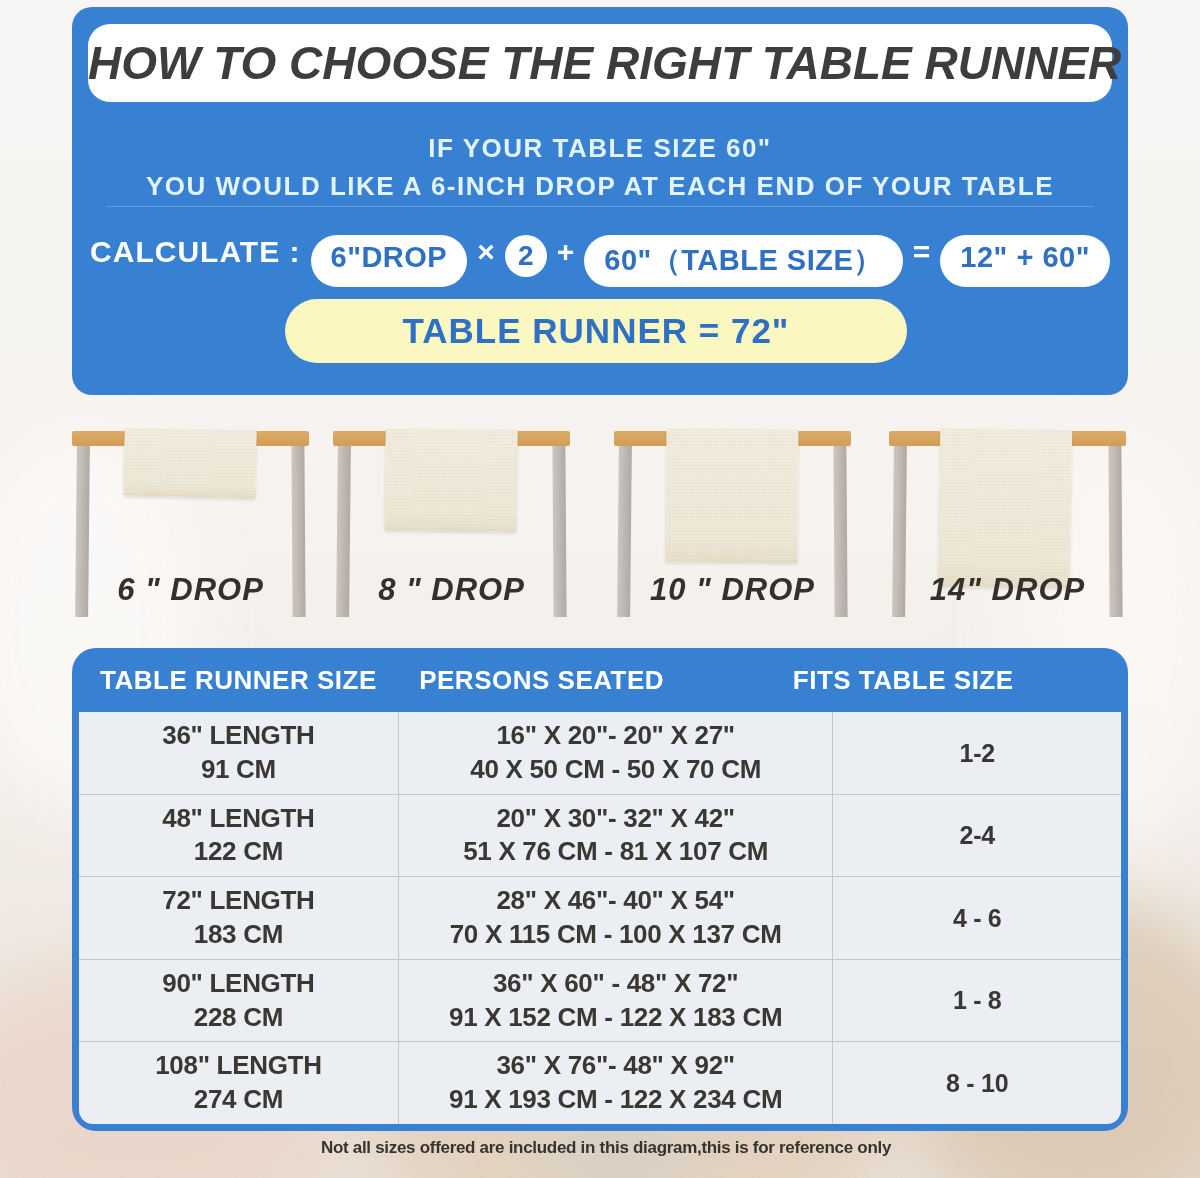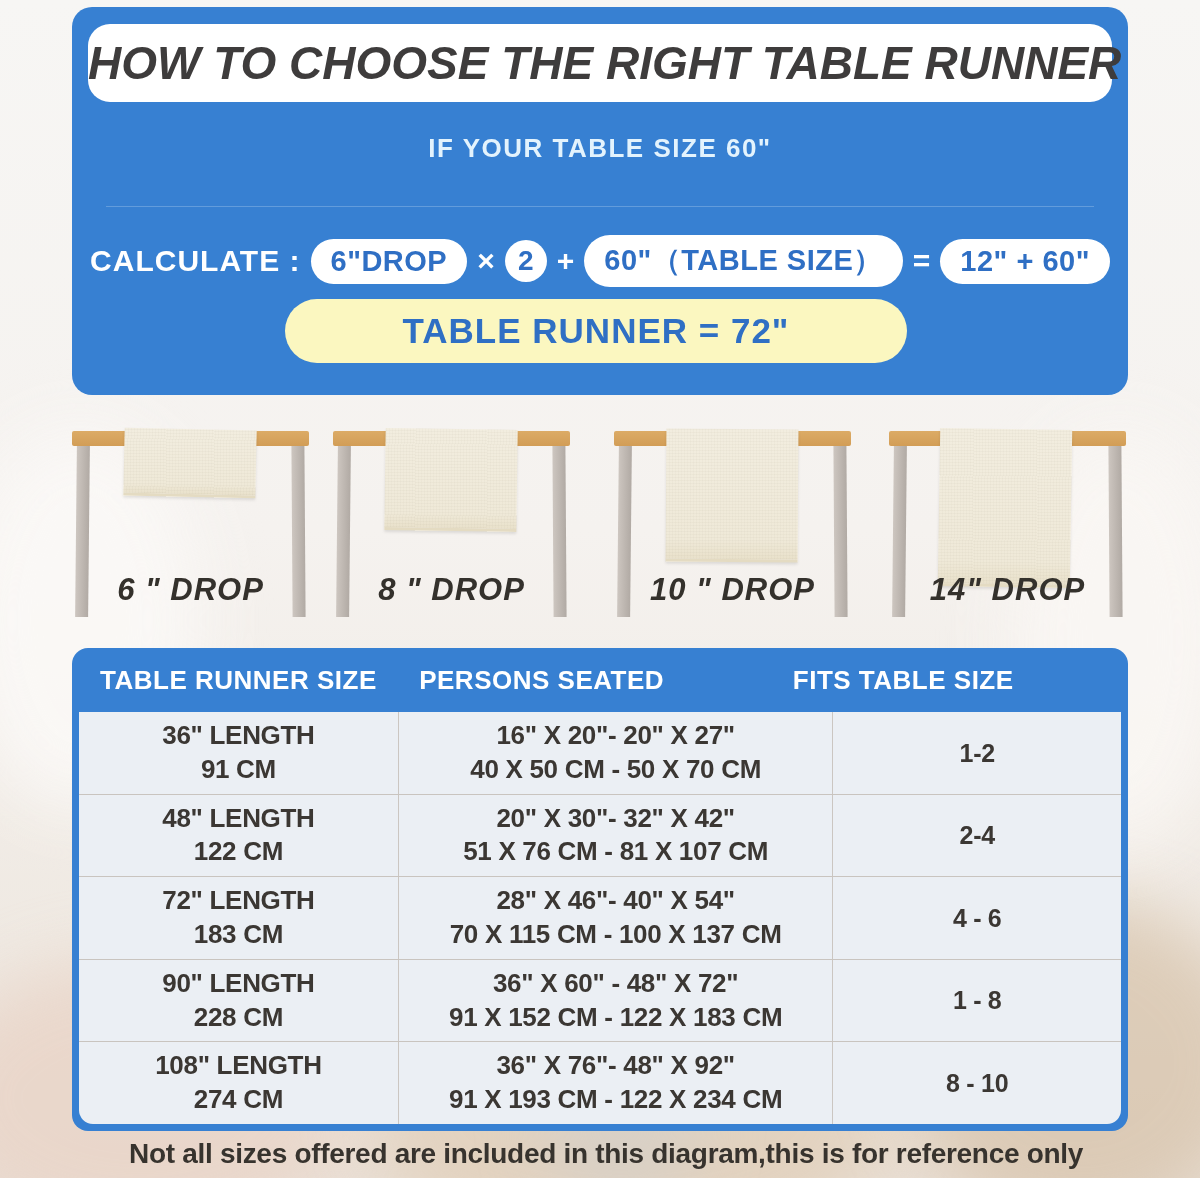--- a/index.html
+++ b/index.html
@@ -19,21 +19,21 @@
   .blob.b6 { left:540px; bottom:-30px; width:160px; height:160px; background:#c8cdd2; opacity:.35; }
 
   
   .top-panel { position:absolute; left:72px; top:7px; width:1056px; height:388px; background:#3780d2; border-radius:20px; }
   .title-banner { position:absolute; left:16px; right:16px; top:17px; height:78px; background:#ffffff; border-radius:22px; display:flex; align-items:center; }
   .title-banner h1 { font-size:46px; font-weight:bold; font-style:italic; color:#3e3c3c; letter-spacing:0px; white-space:nowrap; }
   .sub { position:absolute; left:0; right:0; text-align:center; color:#e3f3fd; font-weight:bold; letter-spacing:1.5px; font-size:26px; white-space:nowrap; }
   .sub.s1 { top:126px; }
   .sub.s2 { top:164px; }
   .faint-divider { position:absolute; left:34px; right:34px; top:199px; height:1px; background:rgba(255,255,255,0.22); }
-  .calc-row { position:absolute; left:0; right:0; top:228px; height:52px; display:flex; align-items:center; justify-content:center; gap:10px; }
+  .calc-row { position:absolute; left:0; right:0; top:228px; height:52px; display:flex; justify-content:center; gap:10px; }
   .calc-label { color:#ffffff; font-weight:bold; font-size:30px; letter-spacing:1px; white-space:nowrap; }
   .pill { background:#ffffff; color:#2f6fc4; font-weight:bold; font-size:29px; padding:6px 20px; border-radius:27px; white-space:nowrap; letter-spacing:0.5px; }
   .mult-circle { background:#ffffff; color:#2f6fc4; font-weight:bold; font-size:28px; width:42px; height:42px; border-radius:50%; display:flex; align-items:center; justify-content:center; flex:0 0 auto; }
   .op { color:#ffffff; font-weight:bold; font-size:30px; }
   .result-pill { position:absolute; left:213px; top:292px; width:622px; height:64px; background:#fbf7c0; border-radius:32px; display:flex; align-items:center; justify-content:center; color:#2f6fc4; font-weight:bold; font-size:35px; letter-spacing:1px; }
 
   
   .drops { position:absolute; left:0; top:420px; width:1200px; height:215px; }
   .table-fig { position:absolute; width:237px; height:200px; }
   .table-fig.f1 { left:72px; }
@@ -52,54 +52,55 @@
   .runner::after { content:""; position:absolute; inset:0;
     background:repeating-linear-gradient(0deg, rgba(120,110,85,0.04) 0 1px, transparent 1px 3px),
                repeating-linear-gradient(90deg, rgba(120,110,85,0.03) 0 1px, transparent 1px 3px); }
   .f1 .runner { height:68px; }
   .f2 .runner { height:102px; transform:rotate(0.8deg); }
   .f3 .runner { height:133px; transform:rotate(0.4deg); }
   .f4 .runner { height:158px; transform:rotate(0.9deg); left:50px; }
   .drop-label { position:absolute; left:0; right:0; top:152px; text-align:center; font-size:31px; font-weight:bold; font-style:italic; color:#34312c; letter-spacing:1px; z-index:4; white-space:nowrap; }
 
   
-  .size-panel { position:absolute; left:72px; top:648px; width:1056px; height:483px; background:#3780d2; border-radius:16px; }
+  .size-panel { position:absolute; left:72px; top:648px; width:1056px; height:483px; background:#3780d2; border-radius:24px; }
   .size-header { position:absolute; left:7px; right:7px; top:0; height:64px; display:flex; align-items:center; }
   .hcell { text-align:center; color:#ffffff; font-weight:bold; font-size:26px; letter-spacing:0.5px; }
   .c1 { width:30.6%; }
   .c2 { width:41.8%; }
   .c3 { width:27.6%; }
   .size-body { position:absolute; left:7px; right:7px; top:64px; bottom:7px; background:rgba(251,249,246,0.92); border-radius:0 0 14px 14px; display:flex; flex-direction:column; overflow:hidden; }
   .trow { flex:1; display:flex; align-items:center; }
   .trow + .trow { border-top:1px solid #c9c4bf; }
   .tcell { text-align:center; color:#3b3733; font-weight:bold; font-size:26px; line-height:1.3; letter-spacing:-0.3px; align-self:stretch; display:flex; flex-direction:column; justify-content:center; }
   .tcell.c2 { border-left:1px solid #cbc6c1; border-right:1px solid #cbc6c1; }
   .tcell.c3 { font-size:25px; }
 
-  .footnote { position:absolute; left:0; right:0; top:1138px; text-align:center; font-size:28px; font-weight:bold; color:#37332e; letter-spacing:-0.3px;margin-left:12px; }
+  .footnote { position:absolute; left:0; right:0; top:1138px; text-align:center; font-size:17px; font-weight:bold; color:#37332e; letter-spacing:-0.3px;margin-left:12px; }
 </style>
 </head>
 <body>
 
 <div class="canvas">
 
   <div class="bg">
     <div class="blob b1"></div>
     <div class="blob b2"></div>
     <div class="blob b3"></div>
     <div class="blob b4"></div>
     <div class="blob b5"></div>
     <div class="blob b6"></div>
   </div>
 
   <section class="top-panel">
     <div class="title-banner">
       <h1>HOW TO CHOOSE THE RIGHT TABLE RUNNER</h1>
     </div>
     <p class="sub s1">IF YOUR TABLE SIZE 60"</p>
+    <p class="sub s2">YOU WOULD LIKE A 6-INCH DROP AT EACH END OF YOUR TABLE</p>
     <div class="faint-divider"></div>
 
     <div class="calc-row">
       <span class="calc-label">CALCULATE :</span>
       <span class="pill">6"DROP</span>
       <span class="op">×</span>
       <span class="mult-circle">2</span>
       <span class="op">+</span>
       <span class="pill">60"（TABLE SIZE）</span>
       <span class="op">=</span>

